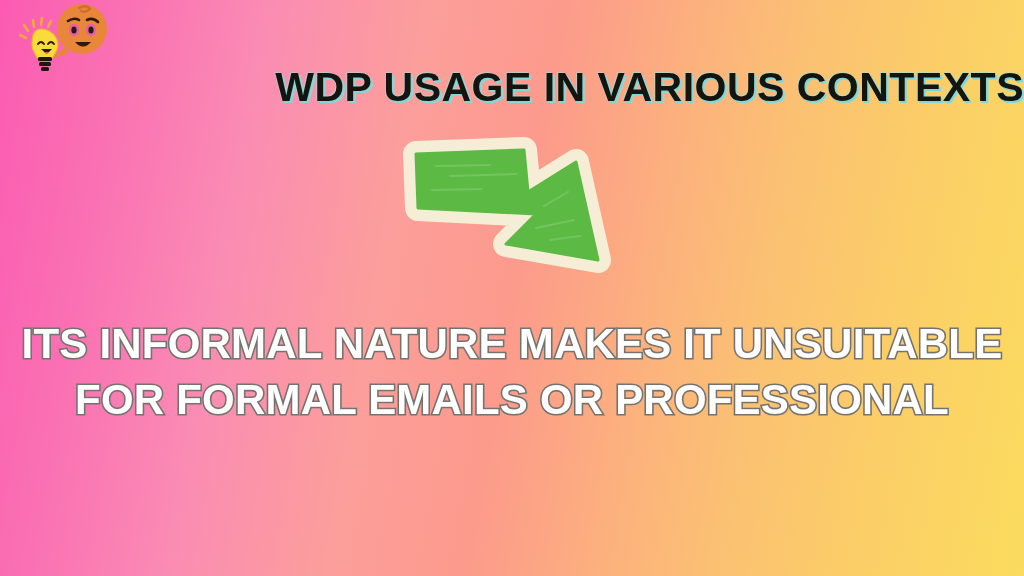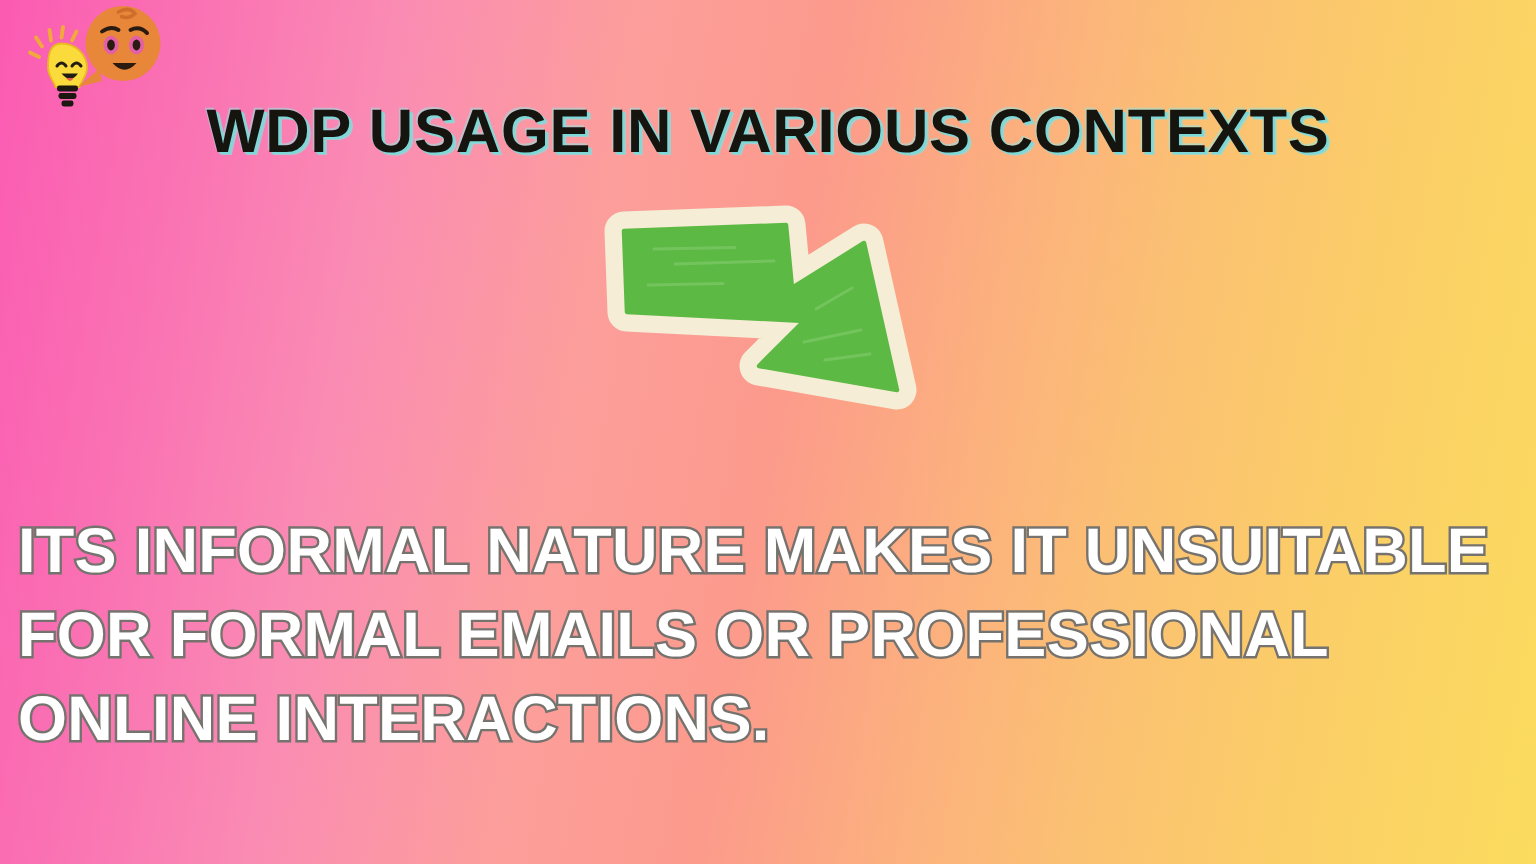--- a/index.html
+++ b/index.html
@@ -33,21 +33,21 @@
     width: 112px;
     height: 72px;
   }
 
   
   #title {
     position: absolute;
     left: 0;
     top: 64px;
     width: 1024px;
-    text-align: center;
+    text-align: right;
     font-size: 41px;
     font-weight: 900;
     letter-spacing: 0.5px;
     color: #15140F;
     font-stretch: condensed;
     text-transform: uppercase;
     text-shadow:
        1.5px 1.5px 0 #7FD8D8,
        2.5px 2px 0 rgba(140,220,220,0.75),
        -1px -1px 0 rgba(150,230,225,0.55);
@@ -62,30 +62,30 @@
     width: 226px;
     height: 162px;
   }
 
   
   #body-text {
     position: absolute;
     left: 12px;
     top: 316px;
     width: 1000px;
+    text-align: center;
     font-size: 42px;
     line-height: 56px;
     font-weight: 900;
     letter-spacing: 0.2px;
     color: #FFFFFF;
     text-transform: uppercase;
     -webkit-text-stroke: 3.2px #76736F;
     paint-order: stroke fill;
     text-shadow: 0 1px 0 rgba(120,115,110,0.35);
-    margin-top: 23px;
   }
   #body-text .ln { display: block; white-space: nowrap; }
 </style>
 </head>
 <body>
 
 <div id="slide">
 
   <div id="logo">
     <svg viewBox="0 0 112 72" width="112" height="72">
@@ -139,16 +139,15 @@
         <line x1="146" y1="74" x2="170" y2="60"></line>
         <line x1="138" y1="96" x2="176" y2="88"></line>
         <line x1="152" y1="108" x2="182" y2="104"></line>
       </g>
     </svg>
   </div>
 
   <div id="body-text">
     <span class="ln">ITS INFORMAL NATURE MAKES IT UNSUITABLE</span>
     <span class="ln">FOR FORMAL EMAILS OR PROFESSIONAL</span>
-    <span class="ln">ONLINE INTERACTIONS.</span>
   </div>
 
 </div>
 
 </body></html>

